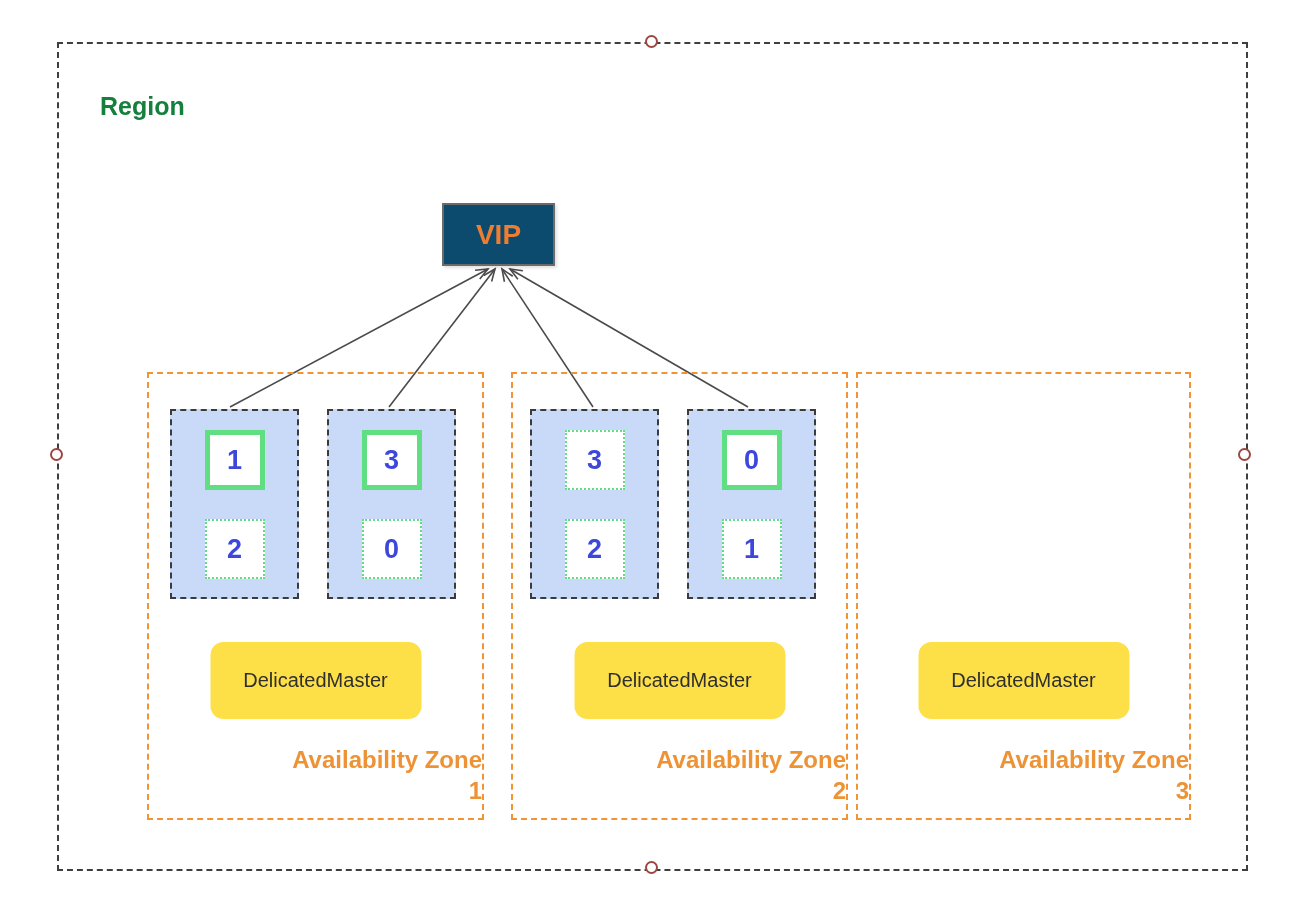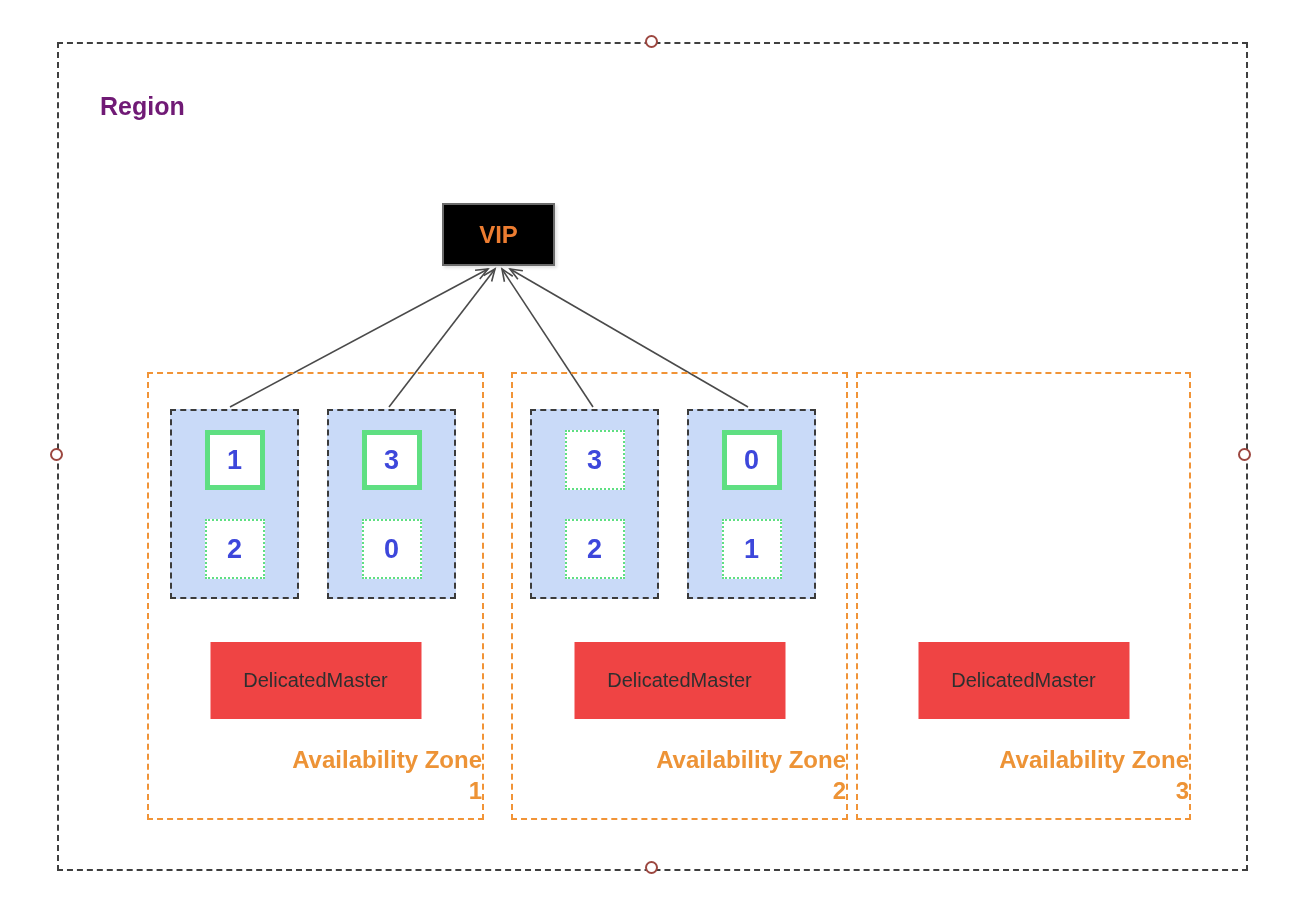--- a/index.html
+++ b/index.html
@@ -6,36 +6,36 @@
   .canvas {
     position:relative; width:1314px; height:924px; background:#ffffff;
     font-family:"Liberation Sans", sans-serif; overflow:hidden;
   }
   .region {
     position:absolute; left:57px; top:42px; width:1187px; height:825px;
     border:2px dashed #3f3f3f;
   }
   .region-label {
     position:absolute; left:100px; top:92px;
-    color:#701a75; font-size:25px; font-weight:bold;
+    color:#15803d; font-size:25px; font-weight:bold;
   }
   .handle {
     position:absolute; width:9px; height:9px; background:#ffffff;
     border:2.5px solid #9c4740; border-radius:50%;
   }
   .handle.top    { left:645px; top:35px; }
   .handle.bottom { left:645px; top:861px; }
   .handle.left   { left:50px;  top:448px; }
   .handle.right  { left:1238px;top:448px; }
 
   .vip {
     position:absolute; left:442px; top:203px; width:113px; height:63px;
-    background:#000000; border:2px solid #6b6b6b; box-sizing:border-box;
+    background:#0c4a6e; border:2px solid #6b6b6b; box-sizing:border-box;
     display:flex; align-items:center; justify-content:center;
-    color:#ed7d31; font-size:24px; font-weight:bold;
+    color:#ed7d31; font-size:28px; font-weight:bold;
     box-shadow:2px 2px 3px rgba(0,0,0,0.12);
   }
 
   .arrows { position:absolute; left:0; top:0; width:1314px; height:924px; pointer-events:none; }
 
   .zone {
     position:absolute; top:372px; height:448px;
     border:2px dashed #f19437; box-sizing:border-box;
   }
   .zone.z1 { left:147px; width:337px; }
@@ -56,23 +56,23 @@
   .slot {
     width:60px; height:60px; box-sizing:border-box; background:#ffffff;
     display:flex; align-items:center; justify-content:center;
     color:#3d47db; font-size:27px; font-weight:bold;
   }
   .slot.primary { border:5px solid #5fdf82; }
   .slot.replica { border:2px dotted #5fdf82; }
 
   .master {
     position:absolute; top:268px; left:50%; transform:translateX(-50%);
-    width:211px; height:77px; background:#ef4444;
+    width:211px; height:77px; background:#fde047;
     display:flex; align-items:center; justify-content:center;
-    color:#2f2f2f; font-size:20px;
+    color:#2f2f2f; font-size:20px;border-radius:13px;
   }
   .zone-label {
     position:absolute; bottom:12px; left:0; width:100%; text-align:right;
     color:#ed9336; font-size:24px; font-weight:bold; line-height:1.3;
   }
 </style>
 </head>
 <body>
 
 <div class="canvas">

